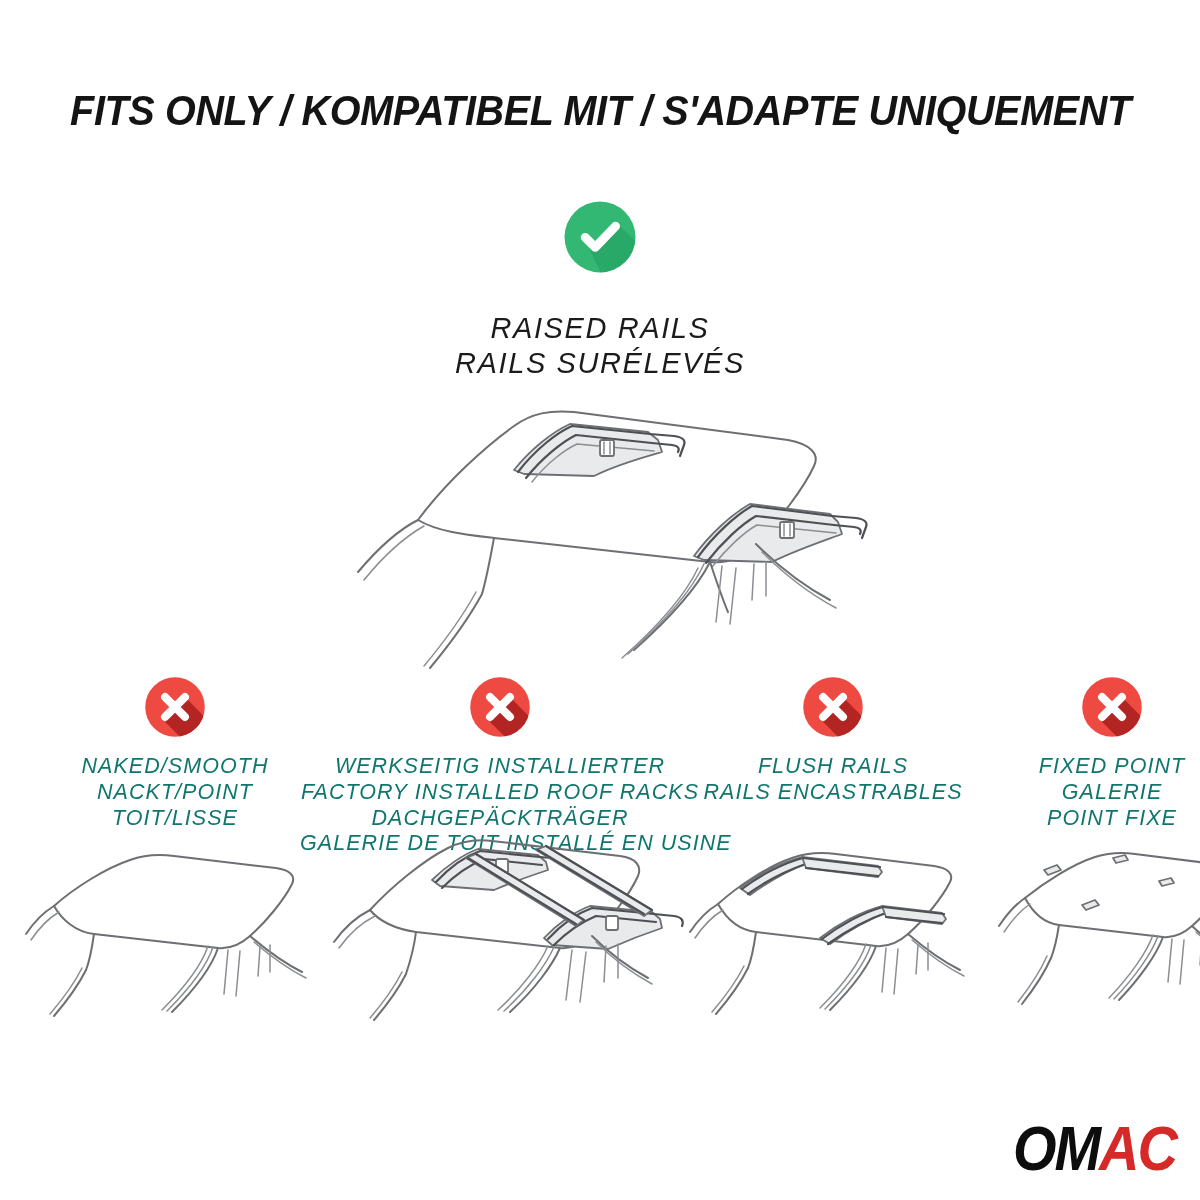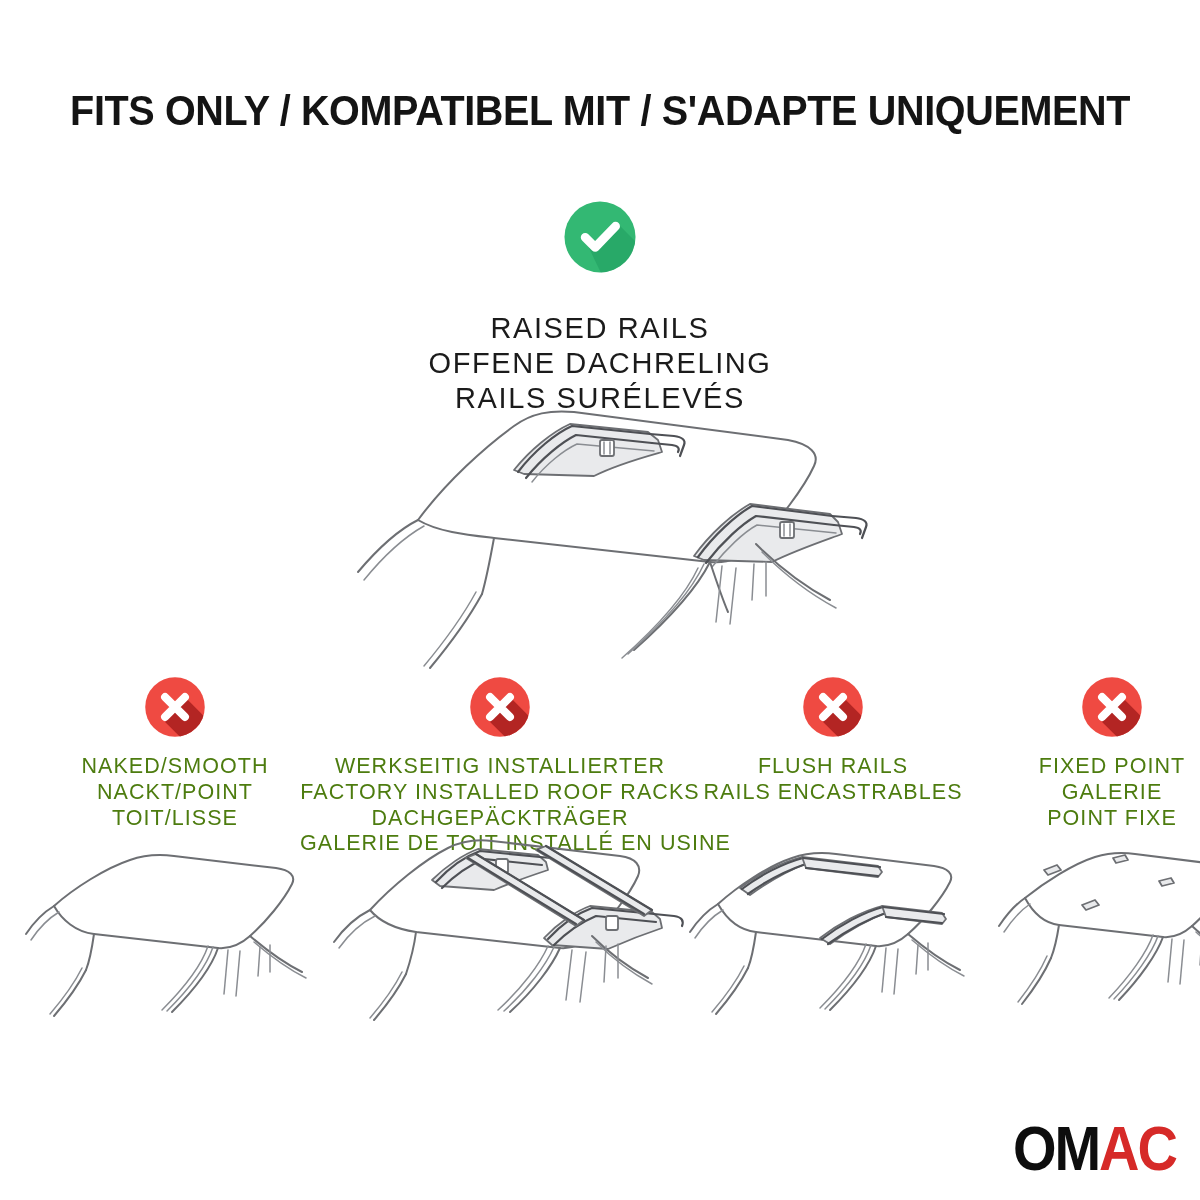--- a/index.html
+++ b/index.html
@@ -5,21 +5,21 @@
 <style>
   html,body{margin:0;padding:0;}
   body{
     width:1200px;height:1200px;
     background:#ffffff;
     font-family:"Liberation Sans", sans-serif;
     color:#1b1b1b;
     overflow:hidden;
     position:relative;
   }
-  .page{position:relative;width:1200px;height:1200px;}
+  .page{position:relative;width:1200px;height:1200px;font-style:italic;}
 
   
   .title-bar{
     position:absolute;left:0;top:86px;width:1200px;
     text-align:center;
   }
   .title{
     display:inline-block;
     font-family:"Liberation Sans", sans-serif;
     font-weight:700;
@@ -62,21 +62,21 @@
   }
   .cell{
     position:absolute;top:0;text-align:center;
   }
   .cell .badge{width:62px;height:62px;}
   .cell .labels{
     margin-top:16px;
     font-size:21.5px;
     line-height:1.20;
     letter-spacing:1.05px;
-    color:#4d7c0f;
+    color:#0f766e;
     font-weight:400;
   }
   .cell .labels div{white-space:nowrap;}
   .cell .art{
     position:absolute;left:0;width:100%;
   }
   .cell .art svg{display:block;width:100%;height:100%;}
 
   .cell-naked{left:14px;width:322px;}
   .cell-naked .art{top:172px;height:180px;}
@@ -132,21 +132,20 @@
         <circle cx="50" cy="50" r="48" fill="#33b873"></circle>
         <g clip-path="url(#clipOk)">
           <path d="M28 50 L42 64 L74 32 L100 58 L100 100 L52 100 Z" fill="#1f9d5e" opacity="0.55"></path>
         </g>
         <path d="M30 50.5 L43.5 64 L71 35.5" fill="none" stroke="#ffffff" stroke-width="12" stroke-linecap="round" stroke-linejoin="round"></path>
       </svg>
     </span>
 
     <div class="labels">
       <div>RAISED RAILS</div>
-      <div>OFFENE DACHRELING</div>
       <div>RAILS SURÉLEVÉS</div>
     </div>
   </div>
 
   <div class="hero-art">
     <svg viewBox="0 0 570 280" preserveAspectRatio="xMidYMid meet" aria-hidden="true">
 
       <path class="ln" d="M100 116 C128 78 168 42 196 22 C214 9 232 6 256 8
                           L470 36 C492 40 502 50 496 62
                           C486 84 460 118 438 140

